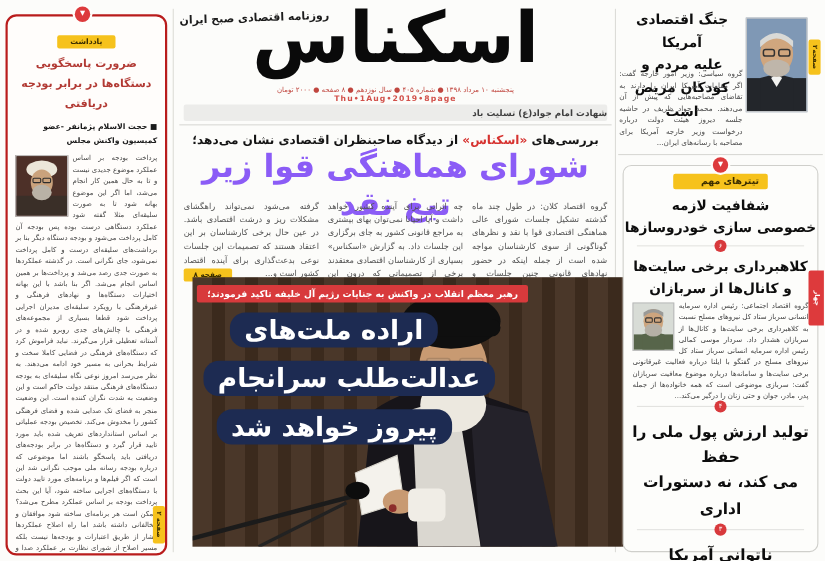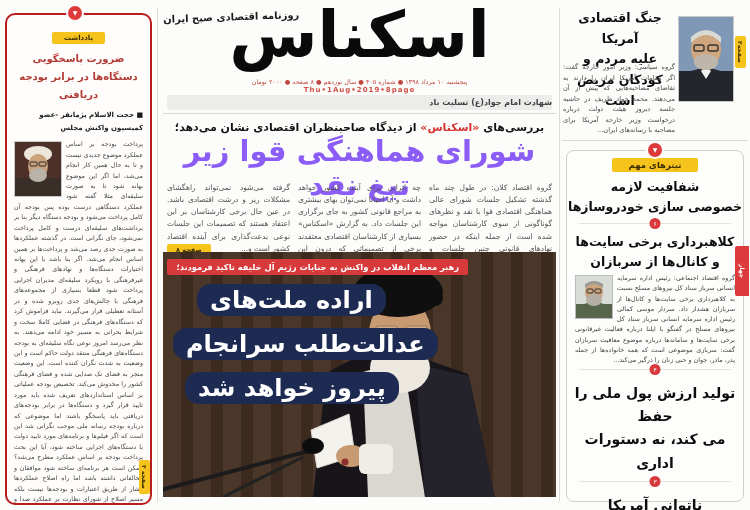--- a/index.html
+++ b/index.html
@@ -32,35 +32,35 @@
   .gray-bar{left:167px;top:95px;width:385px;height:15px;background:#ececea;border-radius:2px;text-align:right;
             font-size:8px;font-weight:700;color:#3f3f3f;line-height:15px;}
   
   .kicker{left:163px;top:121px;width:393px;text-align:center;font-size:11px;font-weight:800;color:#141414;}
   .kicker .hl{color:#d6322f;}
   .lead-headline{left:163px;top:134px;width:393px;text-align:center;font-size:29px;font-weight:900;color:#8b5cf6;}
   .lead-cols{left:167px;top:182px;width:385px;display:flex;gap:8px;direction:rtl;}
   .lead-cols .col{flex:1;font-size:7.5px;line-height:1.62;color:#525252;text-align:justify;}
   .lead-page-badge{left:167px;top:244px;font-size:6.5px;padding:2px 9px;}
   
-  .big-photo{left:163px;top:252px;width:393px;height:245px;overflow:hidden;
+  .big-photo{left:175px;top:252px;width:393px;height:245px;overflow:hidden;
              background:repeating-linear-gradient(90deg,#4a3729 0 18px,#3b2a1d 18px 30px);}
   .photo-kicker{position:absolute;right:88px;top:7px;background:#d83a3c;color:#fff;font-size:8.3px;font-weight:700;
                 padding:3px 9px;border-radius:2px;white-space:nowrap;}
   .chip{position:absolute;background:#1d2b52;color:#fff;font-weight:900;font-size:24px;padding:2px 13px;
         border-radius:14px;white-space:nowrap;}
   
   .zarif-h{left:562px;top:8px;width:116px;text-align:center;font-size:12.5px;font-weight:900;color:#0d0d0d;line-height:1.65;}
   .zarif-photo{left:678px;top:16px;width:54px;height:84px;border:1px solid #c9c9c9;background:#7f98b5;}
   .zarif-lead{left:563px;top:62px;width:112px;font-size:6.6px;line-height:1.6;color:#4a4a4a;text-align:justify;}
   .zarif-tab{left:735px;top:36px;}
   
   .imp-box{left:566px;top:150px;width:178px;height:352px;border:1px solid #cfcfcb;border-radius:8px;
            box-sizing:border-box;background:#fdfdfb;padding-top:7px;overflow:visible;}
-  .imp-badge{display:block;width:70px;margin:0 auto;text-align:center;font-size:8.5px;padding:2px 8px;}
+  .imp-badge{display:block;width:70px;margin:0 auto;font-size:8.5px;padding:2px 8px;}
   .imp-h{font-weight:900;text-align:center;color:#0d0d0d;}
   .h-sm{font-size:12.5px;line-height:1.6;margin-top:5px;}
   .h-lg{font-size:14px;line-height:1.65;margin-top:6px;}
   .sep{border-top:1px solid #e3e3e0;margin:6px 12px 0;position:relative;height:6px;}
   .dot{position:absolute;left:50%;top:-6px;transform:translateX(-50%);width:11px;height:11px;border-radius:50%;
        background:#d8393c;color:#fff;font-size:6px;line-height:11px;text-align:center;}
   .imp-lead{padding:1px 8px 0;font-size:6.4px;line-height:1.6;color:#3f3f3f;text-align:justify;}
   .imp-photo{float:left;width:36px;height:42px;border:1px solid #bbb;margin:2px 4px 2px 0;background:#d8dcd6;}
   .side-tab-red{position:absolute;left:735px;top:246px;width:14px;height:50px;background:#dd3a3c;color:#fff;
                 writing-mode:vertical-rl;font-size:6px;font-weight:700;text-align:center;line-height:14px;

